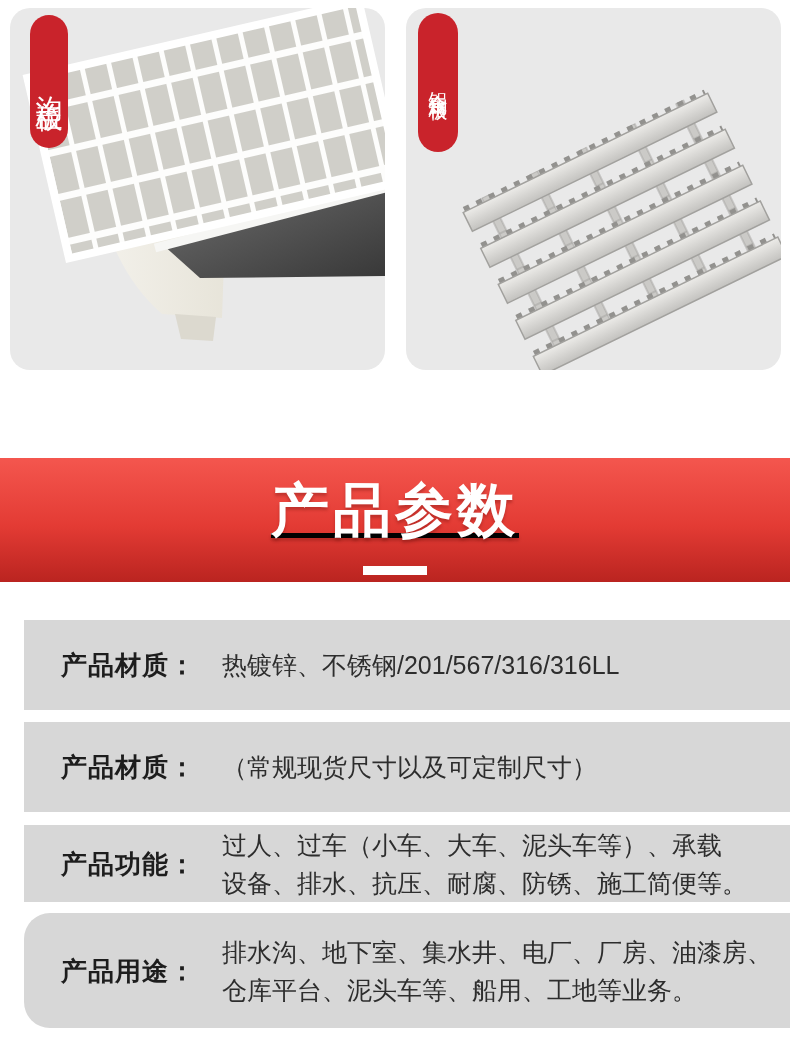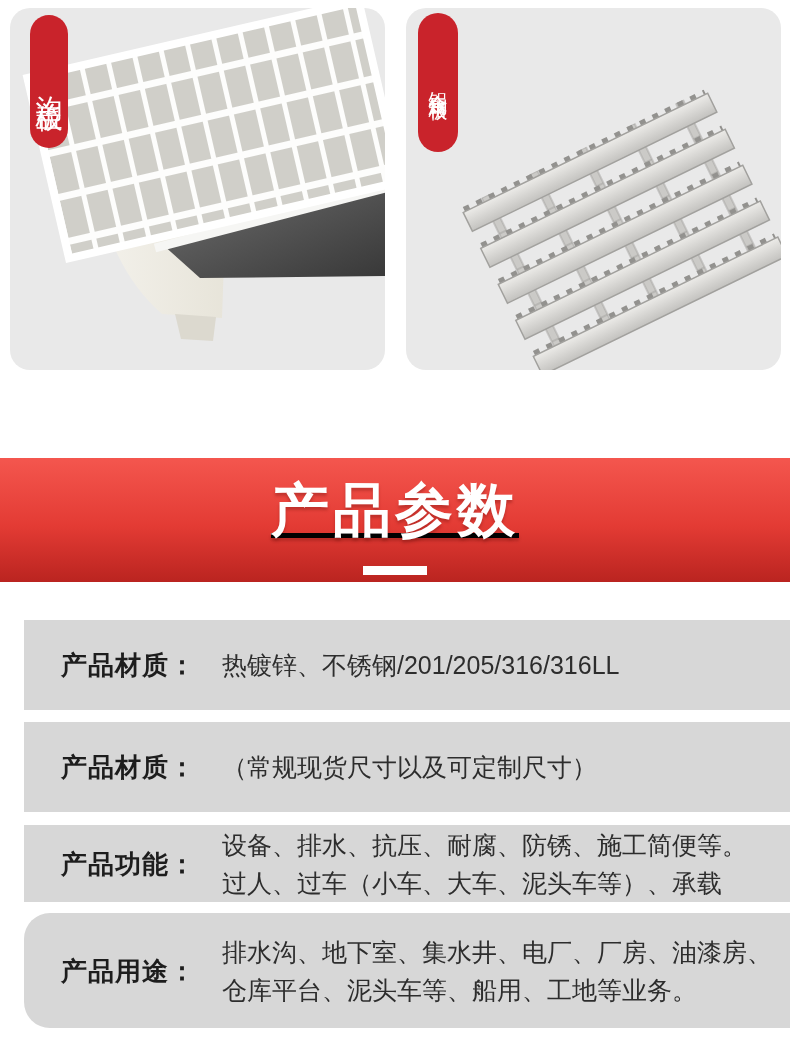--- a/index.html
+++ b/index.html
@@ -129,36 +129,36 @@
   <section class="banner">
     <h1 class="banner-title">产品参数</h1>
     <div class="dash"></div>
   </section>
 
   <section class="specs">
 
     <div class="row r1">
       <div class="label">产品材质：</div>
       <div class="value">
-        <div>热镀锌、不锈钢/201/205/316/316LL</div>
+        <div>热镀锌、不锈钢/201/567/316/316LL</div>
       </div>
     </div>
 
     <div class="row r2">
       <div class="label">产品材质：</div>
       <div class="value">
         <div>（常规现货尺寸以及可定制尺寸）</div>
       </div>
     </div>
 
     <div class="row r3">
       <div class="label">产品功能：</div>
       <div class="value">
+        <div>过人、过车（小车、大车、泥头车等）、承载</div>
         <div>设备、排水、抗压、耐腐、防锈、施工简便等。</div>
-        <div>过人、过车（小车、大车、泥头车等）、承载</div>
       </div>
     </div>
 
     <div class="row r4">
       <div class="label">产品用途：</div>
       <div class="value">
         <div>排水沟、地下室、集水井、电厂、厂房、油漆房、</div>
         <div>仓库平台、泥头车等、船用、工地等业务。</div>
       </div>
     </div>

